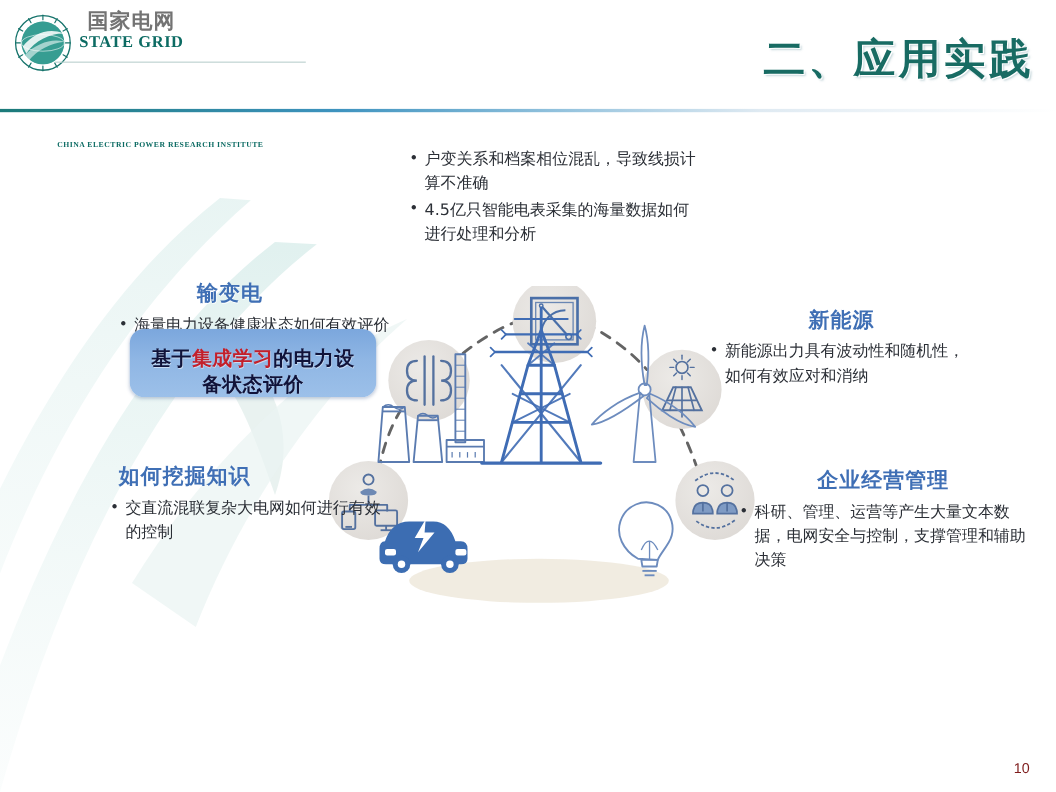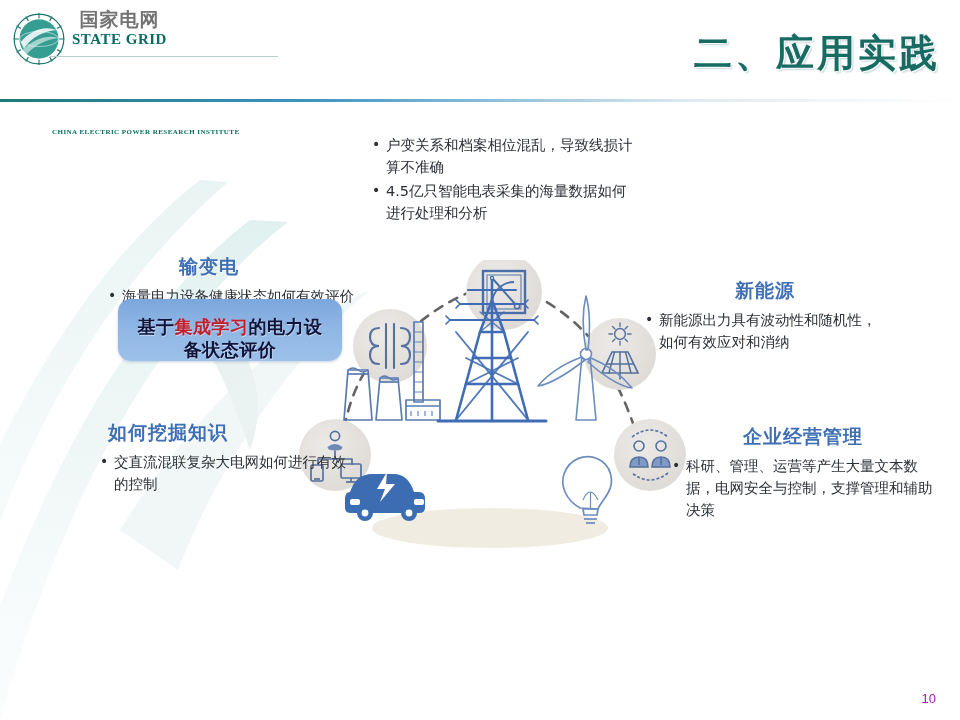--- a/index.html
+++ b/index.html
@@ -177,21 +177,21 @@
     left: 280px; top: 260px;
     width: 420px; height: 320px;
     z-index: 3;
   }
 
   
   #page-num {
     position: absolute;
     right: 24px; bottom: 14px;
     font-size: 13px;
-    color: #a21caf;
+    color: #7f1d1d;
     font-family: "Liberation Sans", sans-serif;
     z-index: 5;
   }
 </style>
 </head>
 <body>
 
 <svg id="bg-decor" viewBox="0 0 960 620" preserveAspectRatio="none" aria-hidden="true">
   <defs>
     <linearGradient id="swooshGrad" x1="0" y1="0" x2="0" y2="1">

